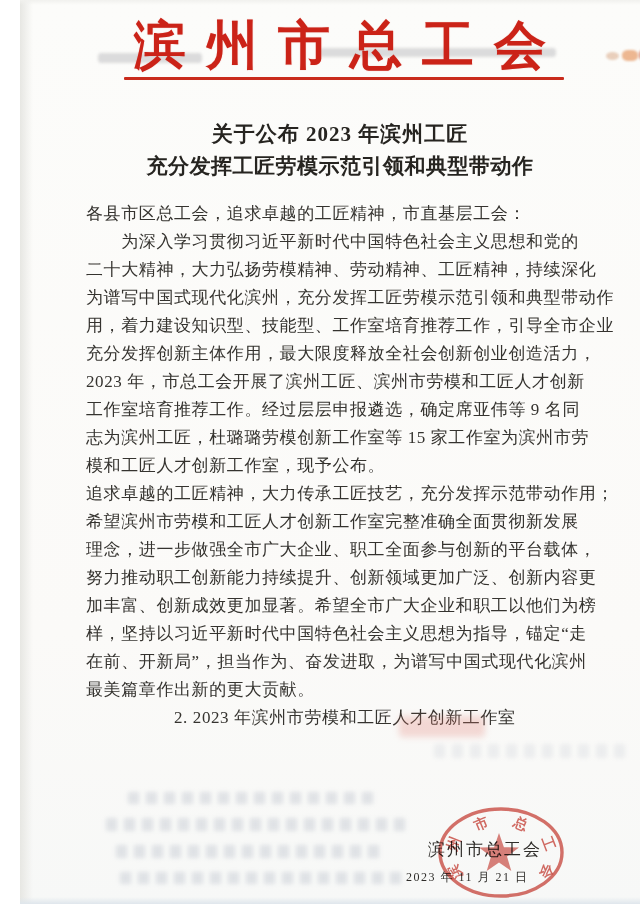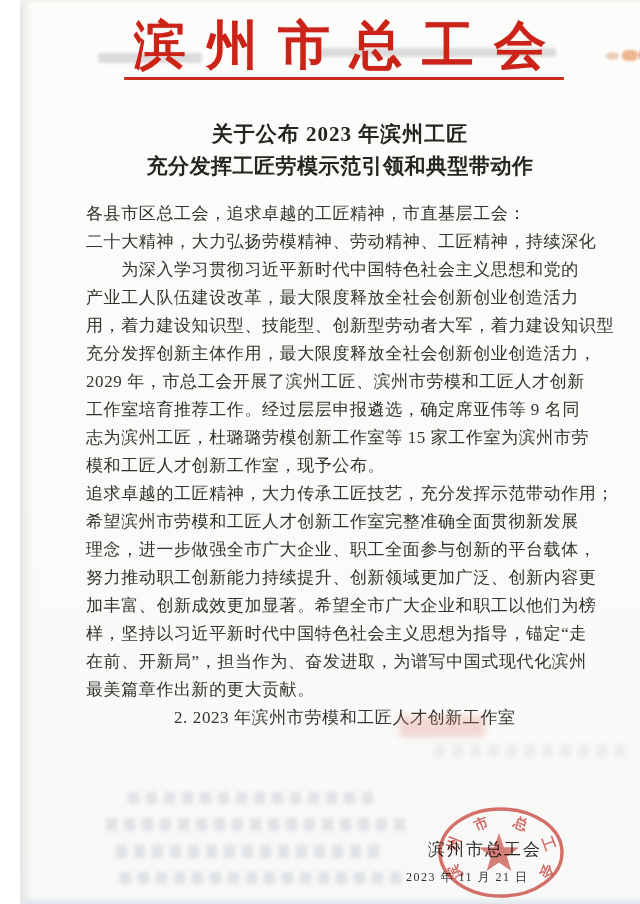--- a/index.html
+++ b/index.html
@@ -81,26 +81,26 @@
   <div class="org-header">滨州市总工会</div>
   <div class="header-rule"></div>
 
   <div class="doc-title">
     <div class="t1">关于公布 2023 年滨州工匠</div>
     <div class="t2">充分发挥工匠劳模示范引领和典型带动作</div>
   </div>
 
   <div class="body-text">
     <div class="bline">各县市区总工会，追求卓越的工匠精神，市直基层工会：</div>
+    <div class="bline">　　为深入学习贯彻习近平新时代中国特色社会主义思想和党的</div>
     <div class="bline">二十大精神，大力弘扬劳模精神、劳动精神、工匠精神，持续深化</div>
-    <div class="bline">　　为深入学习贯彻习近平新时代中国特色社会主义思想和党的</div>
-    <div class="bline">产业工人队伍建设改革，最大限度释放全社会创新创业创造活力</div>
-    <div class="bline">用，着力建设知识型、技能型、创新型劳动者大军，着力建设知识型</div>
+    <div class="bline">为谱写中国式现代化滨州，充分发挥工匠劳模示范引领和典型带动作</div>
+    <div class="bline">用，着力建设知识型、技能型、工作室培育推荐工作，引导全市企业</div>
     <div class="bline">充分发挥创新主体作用，最大限度释放全社会创新创业创造活力，</div>
-    <div class="bline">2029 年，市总工会开展了滨州工匠、滨州市劳模和工匠人才创新</div>
+    <div class="bline">2023 年，市总工会开展了滨州工匠、滨州市劳模和工匠人才创新</div>
     <div class="bline">工作室培育推荐工作。经过层层申报遴选，确定席亚伟等 9 名同</div>
     <div class="bline">志为滨州工匠，杜璐璐劳模创新工作室等 15 家工作室为滨州市劳</div>
     <div class="bline">模和工匠人才创新工作室，现予公布。</div>
     <div class="bline">追求卓越的工匠精神，大力传承工匠技艺，充分发挥示范带动作用；</div>
     <div class="bline">希望滨州市劳模和工匠人才创新工作室完整准确全面贯彻新发展</div>
     <div class="bline">理念，进一步做强全市广大企业、职工全面参与创新的平台载体，</div>
     <div class="bline">努力推动职工创新能力持续提升、创新领域更加广泛、创新内容更</div>
     <div class="bline">加丰富、创新成效更加显著。希望全市广大企业和职工以他们为榜</div>
     <div class="bline">样，坚持以习近平新时代中国特色社会主义思想为指导，锚定“走</div>
     <div class="bline">在前、开新局”，担当作为、奋发进取，为谱写中国式现代化滨州</div>

